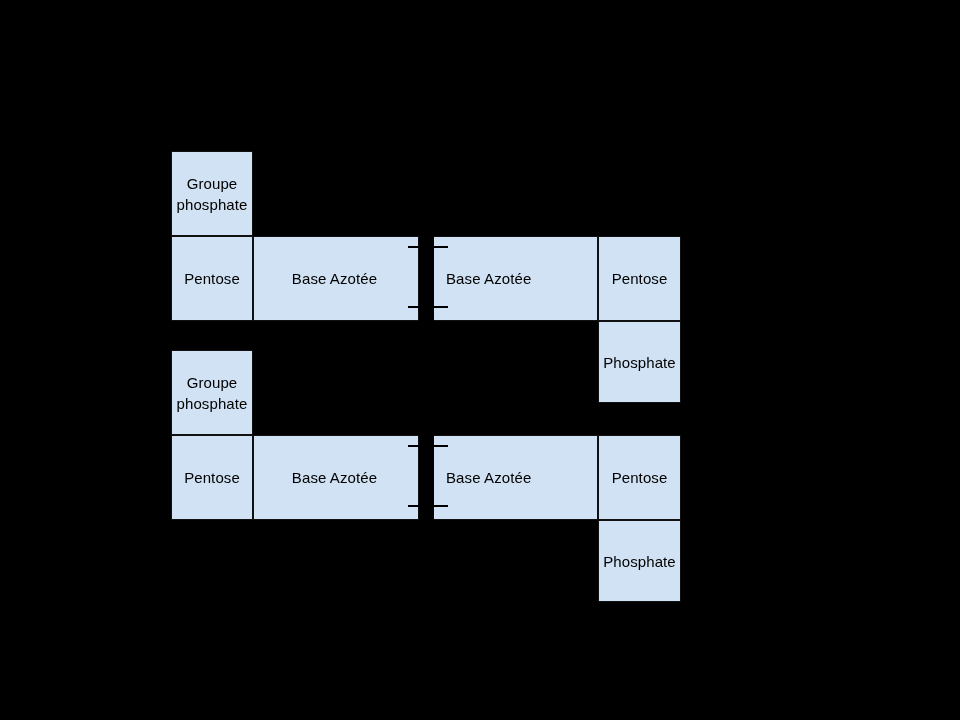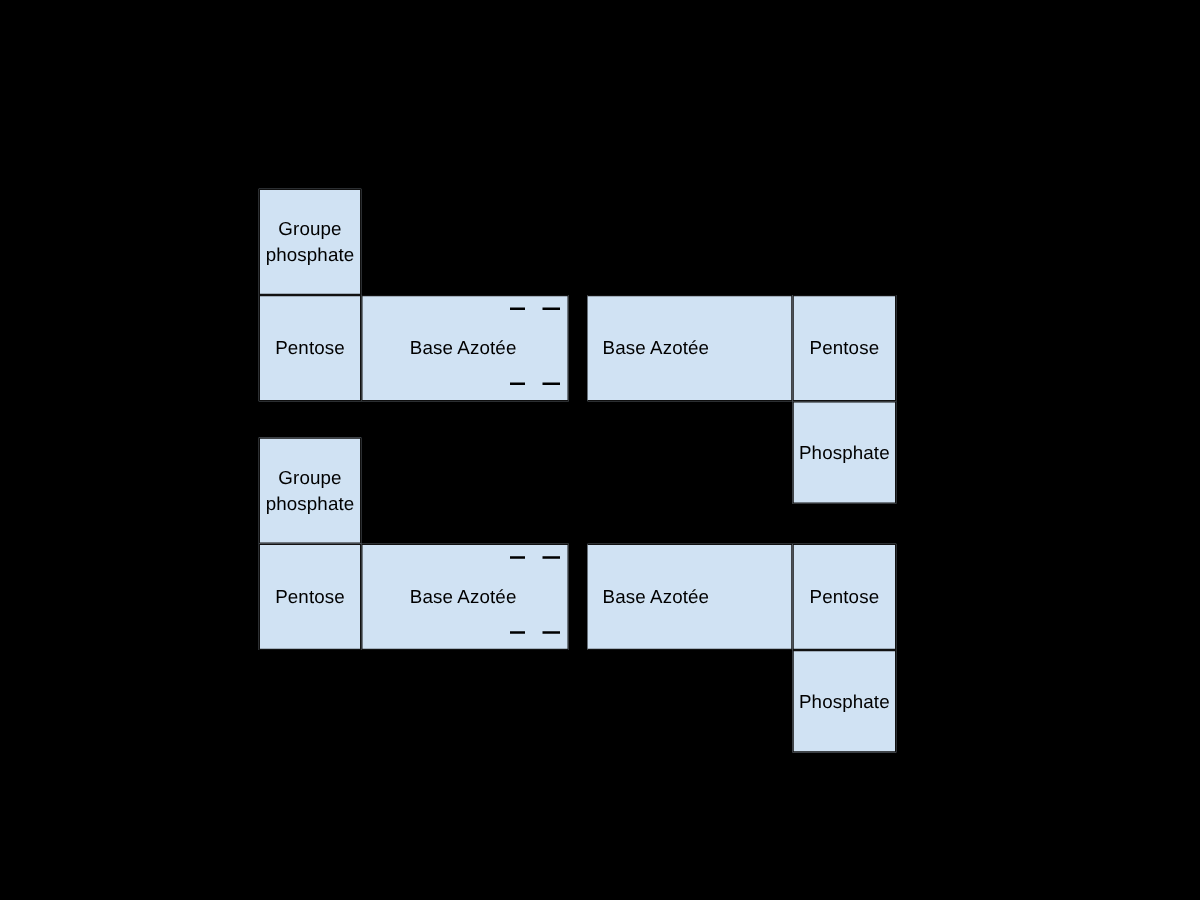--- a/index.html
+++ b/index.html
@@ -25,21 +25,20 @@
     font-size: 15px;
     line-height: 21px;
     text-align: center;
     display: flex;
     align-items: center;
     justify-content: center;
     padding: 0 3px;
     letter-spacing: 0.1px;
     word-break: break-word;
     overflow: hidden;
-    margin-left: 36px;
   }
   
   .nbox.lefttext {
     justify-content: flex-end;
     text-align: left;
     padding-left: 12px;
   }
   
   .nbox.noleft {
     border-left: none;

